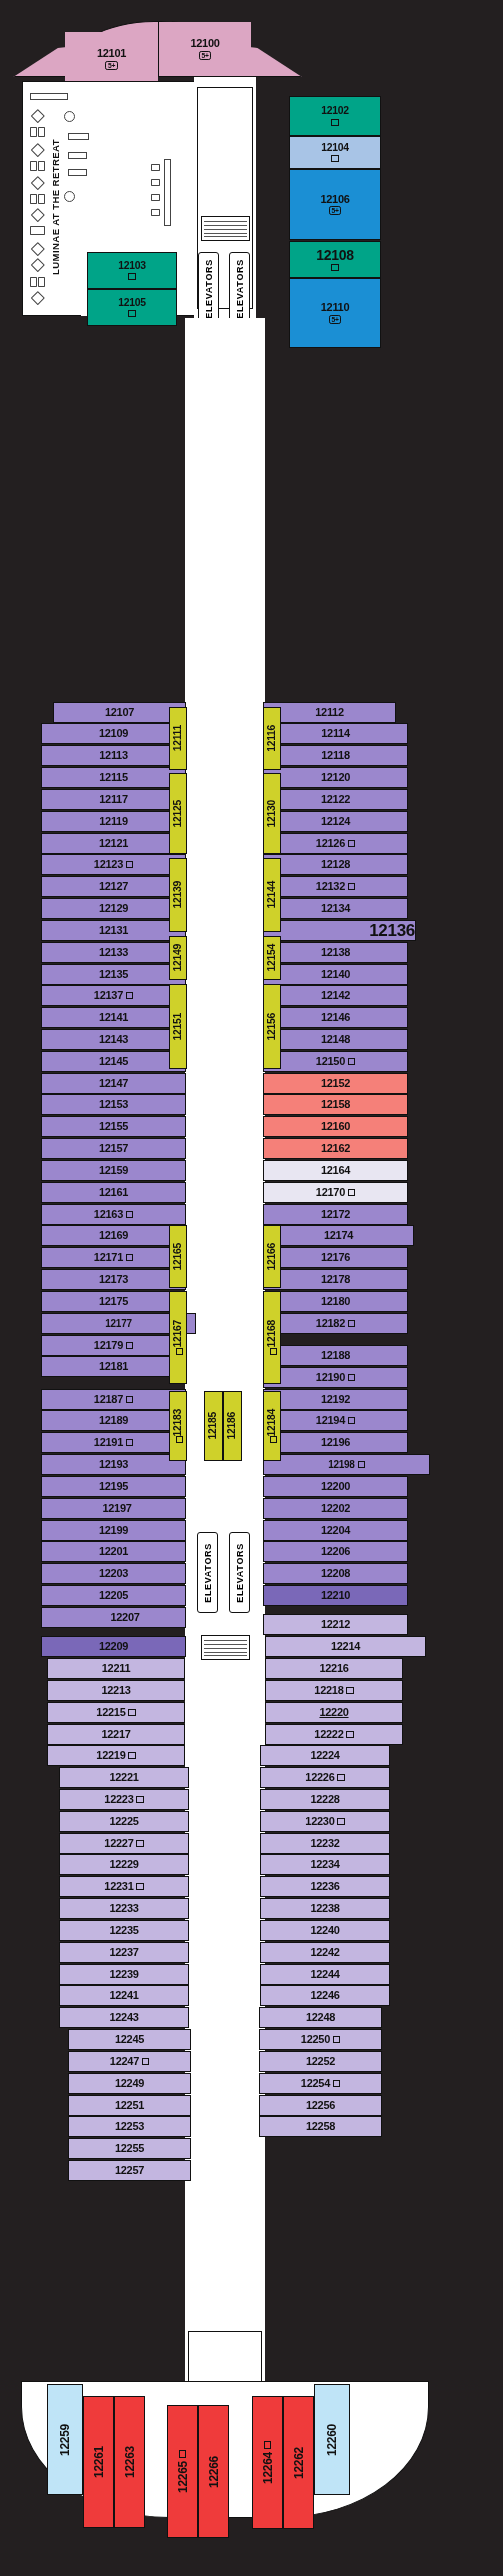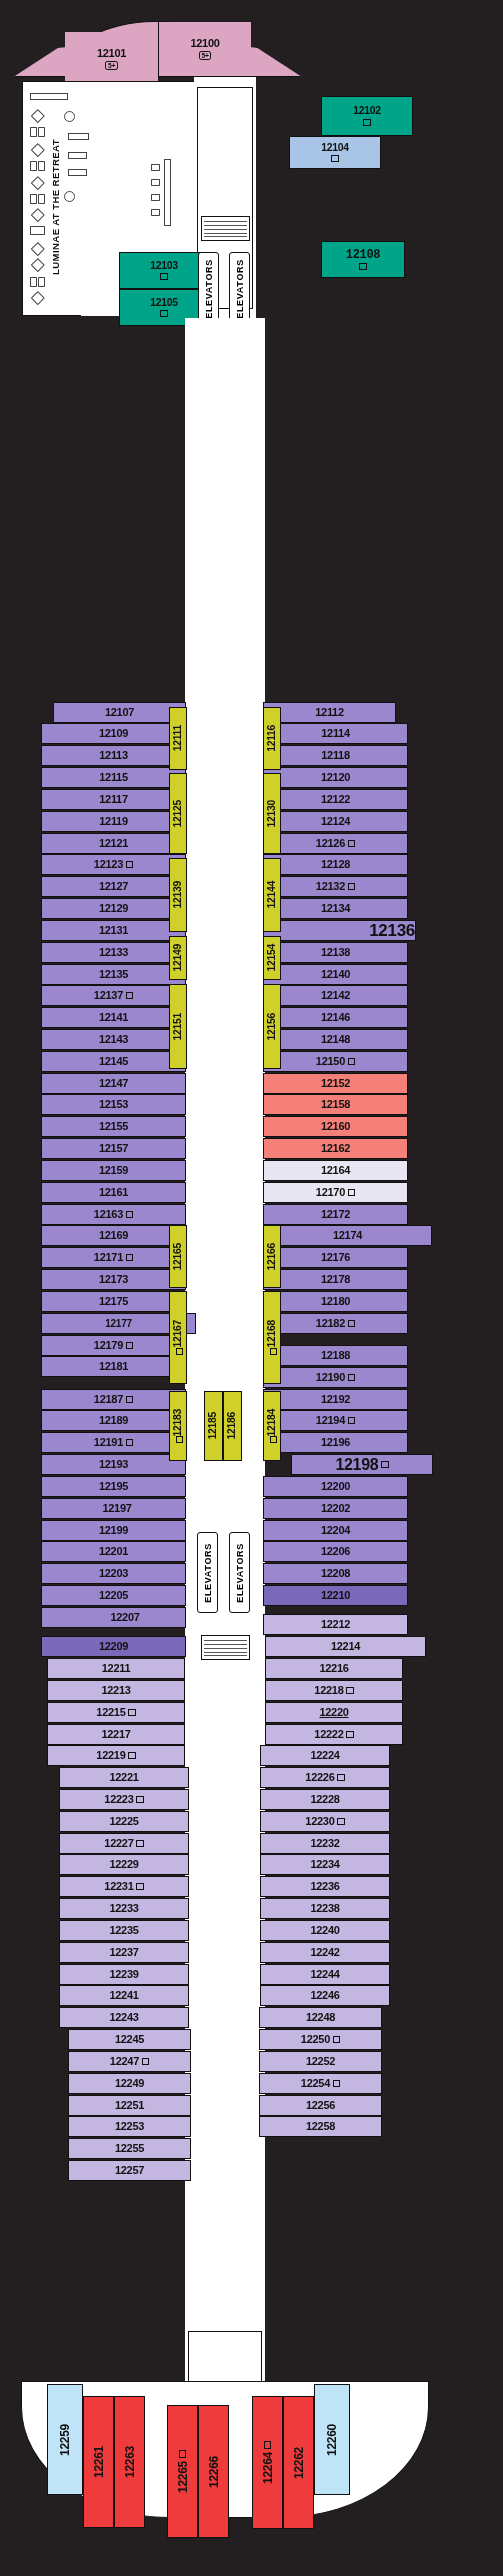--- a/index.html
+++ b/index.html
@@ -11,21 +11,21 @@
   .cab{
     position:absolute;box-sizing:border-box;border:1.2px solid #111;
     display:flex;align-items:center;justify-content:center;
     font-weight:bold;color:#111;letter-spacing:-0.3px;line-height:1;
     overflow:hidden;
   }
   .cab .num{white-space:nowrap;}
   .vert .num{writing-mode:vertical-rl;transform:rotate(180deg);}
   
   .c-pink   {background:#dca6c3;}
-  .c-teal   {background:#00a municipal;margin-left:32px;}
+  .c-teal   {background:#00a municipal;}
   .c-teal   {background:#00a488;}
   .c-ltblue {background:#a8c4e6;}
   .c-blue   {background:#1b8fd4;}
   .c-purple {background:#9b87cd;}
   .c-purple2{background:#7a68b8;}
   .c-lav    {background:#c3b6e0;}
   .c-white  {background:#e8e6f2;}
   .c-yellow {background:#cfd12a;}
   .c-salmon {background:#f58079;}
   .c-red    {background:#ef3b3b;}
@@ -131,24 +131,36 @@
         <span class="num">12102</span>
     <span class="sq" style="margin:2.2px 0 0 0;"></span>
       </div>
   </div>
   <div class="cab c-ltblue" style="left:289px;top:136px;width:92px;height:33px;font-size:10.4px;">
     <div class="stk">
         <span class="num">12104</span>
     <span class="sq" style="margin:1.5px 0 0 0;"></span>
       </div>
   </div>
-  <div class="cab c-teal" style="left:289px;top:241px;width:84px;height:37px;font-size:12px;font-family:Liberation Mono, monospace;">
+  <div class="cab c-blue" style="left:289px;top:169px;width:92px;height:71px;font-size:11px;">
+    <div class="stk">
+        <span class="num">12106</span>
+    <span class="badge5">5+</span>
+      </div>
+  </div>
+  <div class="cab c-teal" style="left:289px;top:241px;width:92px;height:37px;font-size:14px;">
     <div class="stk">
         <span class="num">12108</span>
     <span class="sq" style="margin:1.5px 0 0 0;"></span>
+      </div>
+  </div>
+  <div class="cab c-blue" style="left:289px;top:278px;width:92px;height:70px;font-size:11px;">
+    <div class="stk">
+        <span class="num">12110</span>
+    <span class="badge5">5+</span>
       </div>
   </div>
 
   <div class="cab c-teal" style="left:87px;top:252px;width:90px;height:37px;font-size:10.4px;">
     <div class="stk">
         <span class="num">12103</span>
     <span class="sq" style="margin:1.5px 0 0 0;"></span>
       </div>
   </div>
   <div class="cab c-teal" style="left:87px;top:289px;width:90px;height:37px;font-size:10.4px;">
@@ -512,21 +524,21 @@
       <div class="cab c-white" style="left: 263px; top: 1160px; width: 145px; height: 21px; font-size: 11px; justify-content: center;">
         <span class="num">12164</span>
       </div>
       <div class="cab c-white" style="left: 263px; top: 1182px; width: 145px; height: 21px; font-size: 11px; justify-content: center;">
         <span class="num">12170</span>
         <span class="sq"></span>
       </div>
       <div class="cab c-purple" style="left: 263px; top: 1204px; width: 145px; height: 21px; font-size: 11px; justify-content: center;">
         <span class="num">12172</span>
       </div>
-      <div class="cab c-purple" style="left: 263px; top: 1225px; width: 169px; height: 21px; font-size: 11px; justify-content: center;">
+      <div class="cab c-purple" style="left: 263px; top: 1225px; width: 151px; height: 21px; font-size: 11px; justify-content: center;">
         <span class="num">12174</span>
       </div>
       <div class="cab c-purple" style="left: 263px; top: 1247px; width: 145px; height: 21px; font-size: 11px; justify-content: center;">
         <span class="num">12176</span>
       </div>
       <div class="cab c-purple" style="left: 263px; top: 1269px; width: 145px; height: 21px; font-size: 11px; justify-content: center;">
         <span class="num">12178</span>
       </div>
       <div class="cab c-purple" style="left: 263px; top: 1291px; width: 145px; height: 21px; font-size: 11px; justify-content: center;">
         <span class="num">12180</span>
@@ -545,21 +557,21 @@
       <div class="cab c-purple" style="left: 263px; top: 1389px; width: 145px; height: 21px; font-size: 11px; justify-content: center;">
         <span class="num">12192</span>
       </div>
       <div class="cab c-purple" style="left: 263px; top: 1410px; width: 145px; height: 21px; font-size: 11px; justify-content: center;">
         <span class="num">12194</span>
         <span class="sq"></span>
       </div>
       <div class="cab c-purple" style="left: 263px; top: 1432px; width: 145px; height: 21px; font-size: 11px; justify-content: center;">
         <span class="num">12196</span>
       </div>
-      <div class="cab c-purple" style="left: 263px; top: 1454px; width: 142px; height: 21px; font-size: 16px; justify-content: center; margin-left: 28px;">
+      <div class="cab c-purple" style="left: 263px; top: 1454px; width: 167px; height: 21px; font-size: 10px; justify-content: center;">
         <span class="num">12198</span>
         <span class="sq"></span>
       </div>
       <div class="cab c-purple" style="left: 263px; top: 1476px; width: 145px; height: 21px; font-size: 11px; justify-content: center;">
         <span class="num">12200</span>
       </div>
       <div class="cab c-purple" style="left: 263px; top: 1498px; width: 145px; height: 21px; font-size: 11px; justify-content: center;">
         <span class="num">12202</span>
       </div>
       <div class="cab c-purple" style="left: 263px; top: 1520px; width: 145px; height: 21px; font-size: 11px; justify-content: center;">

